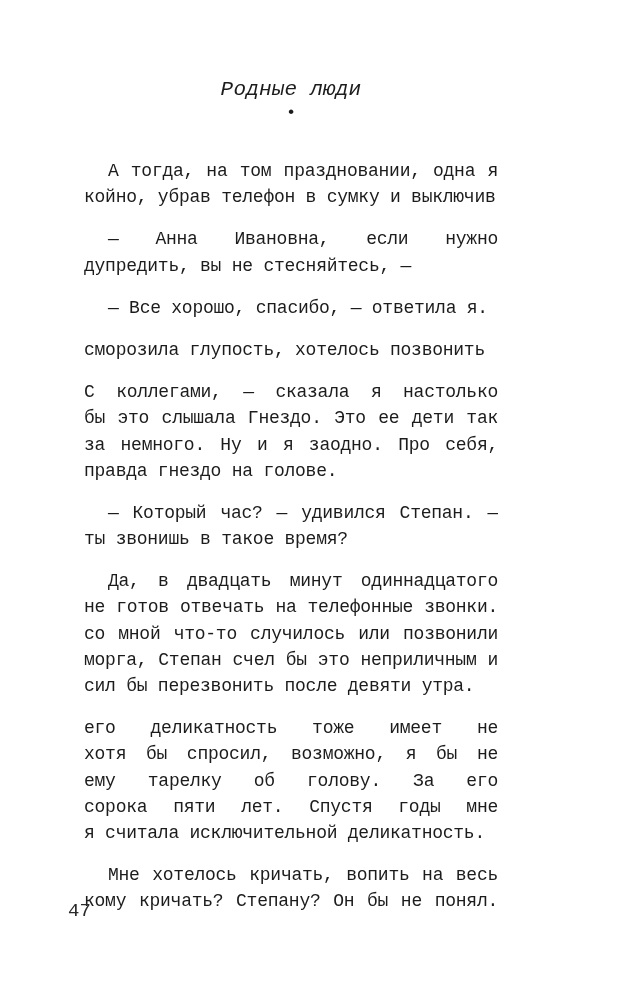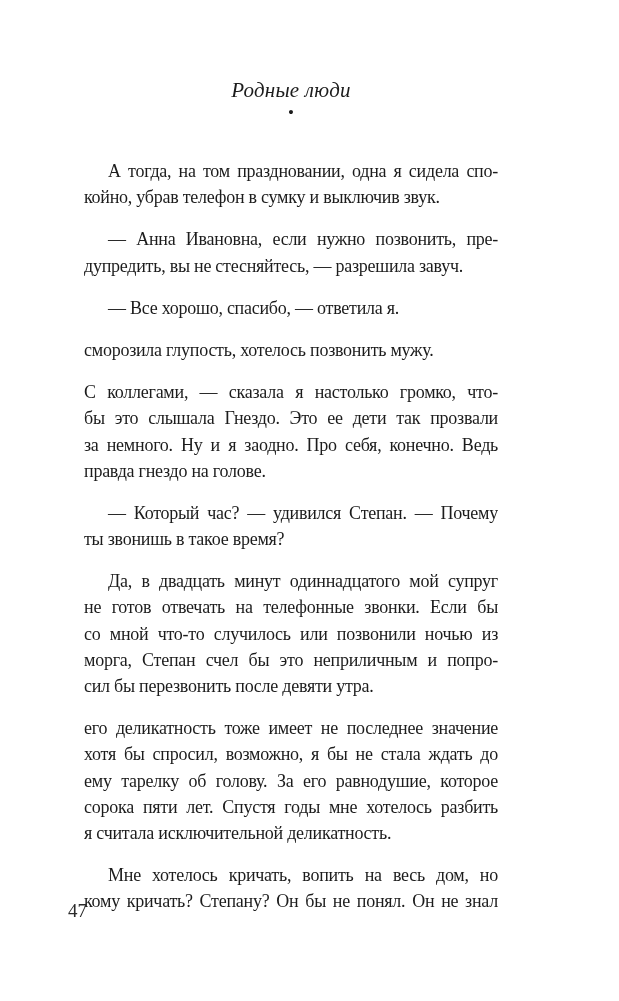--- a/index.html
+++ b/index.html
@@ -5,21 +5,21 @@
   html, body {
     margin: 0;
     padding: 0;
     background: #ffffff;
   }
   .page {
     position: relative;
     width: 514px;
     height: 1001px;
     background: #ffffff;
-    font-family: Liberation Serif, serif;
+    font-family: Liberation Mono, monospace;
     color: #1c1c1c;
     overflow: hidden;
   }
   .column {
     position: absolute;
     left: 68px;
     top: 0;
     width: 446px;
     height: 100%;
   }

